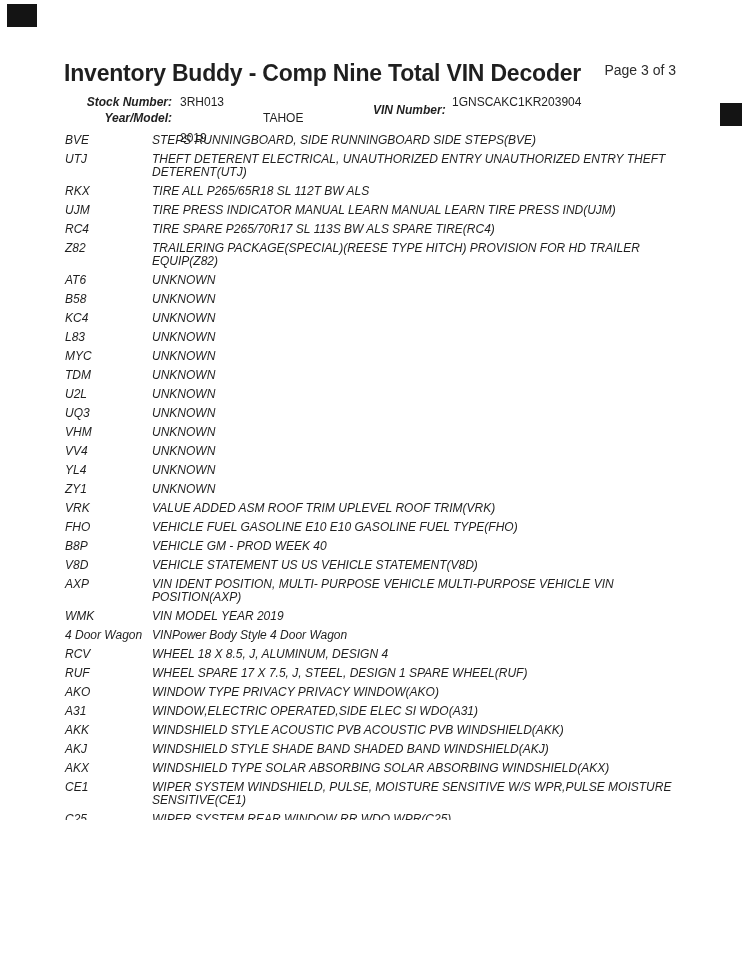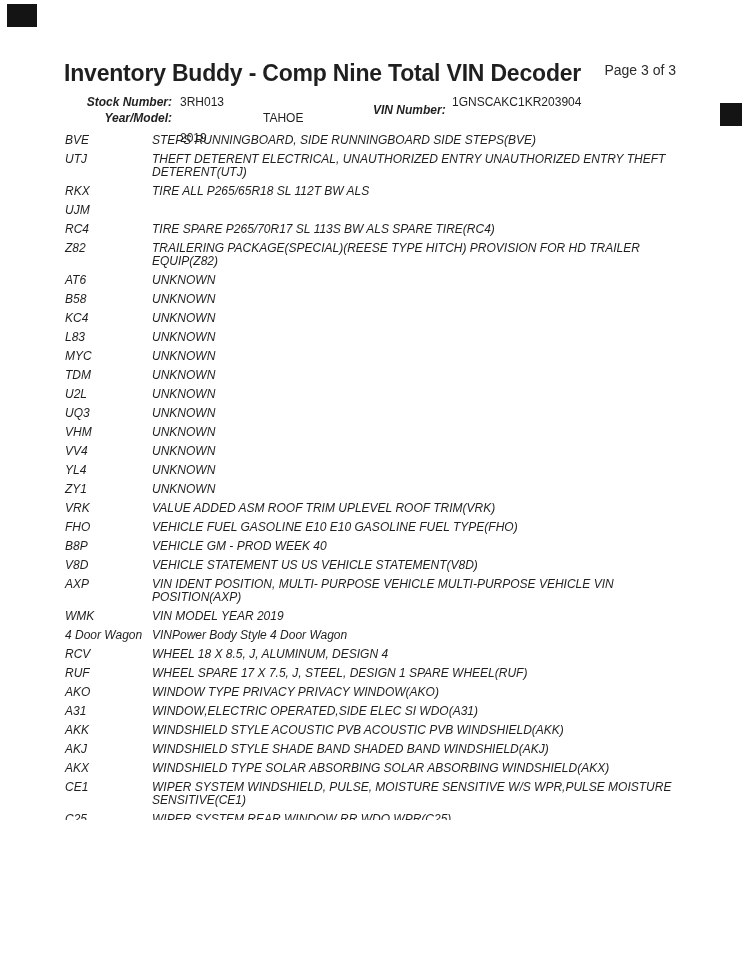--- a/index.html
+++ b/index.html
@@ -112,20 +112,21 @@
       <div class="option-row">
       <div class="option-code">UTJ</div>
       <div class="option-desc">THEFT DETERENT ELECTRICAL, UNAUTHORIZED ENTRY UNAUTHORIZED ENTRY THEFT DETERENT(UTJ)</div>
     </div>
       <div class="option-row">
       <div class="option-code">RKX</div>
       <div class="option-desc">TIRE ALL P265/65R18 SL 112T BW ALS</div>
     </div>
       <div class="option-row">
       <div class="option-code">UJM</div>
+      <div class="option-desc">TIRE PRESS INDICATOR MANUAL LEARN MANUAL LEARN TIRE PRESS IND(UJM)</div>
     </div>
       <div class="option-row">
       <div class="option-code">RC4</div>
       <div class="option-desc">TIRE SPARE P265/70R17 SL 113S BW ALS SPARE TIRE(RC4)</div>
     </div>
       <div class="option-row">
       <div class="option-code">Z82</div>
       <div class="option-desc">TRAILERING PACKAGE(SPECIAL)(REESE TYPE HITCH) PROVISION FOR HD TRAILER EQUIP(Z82)</div>
     </div>
       <div class="option-row">

